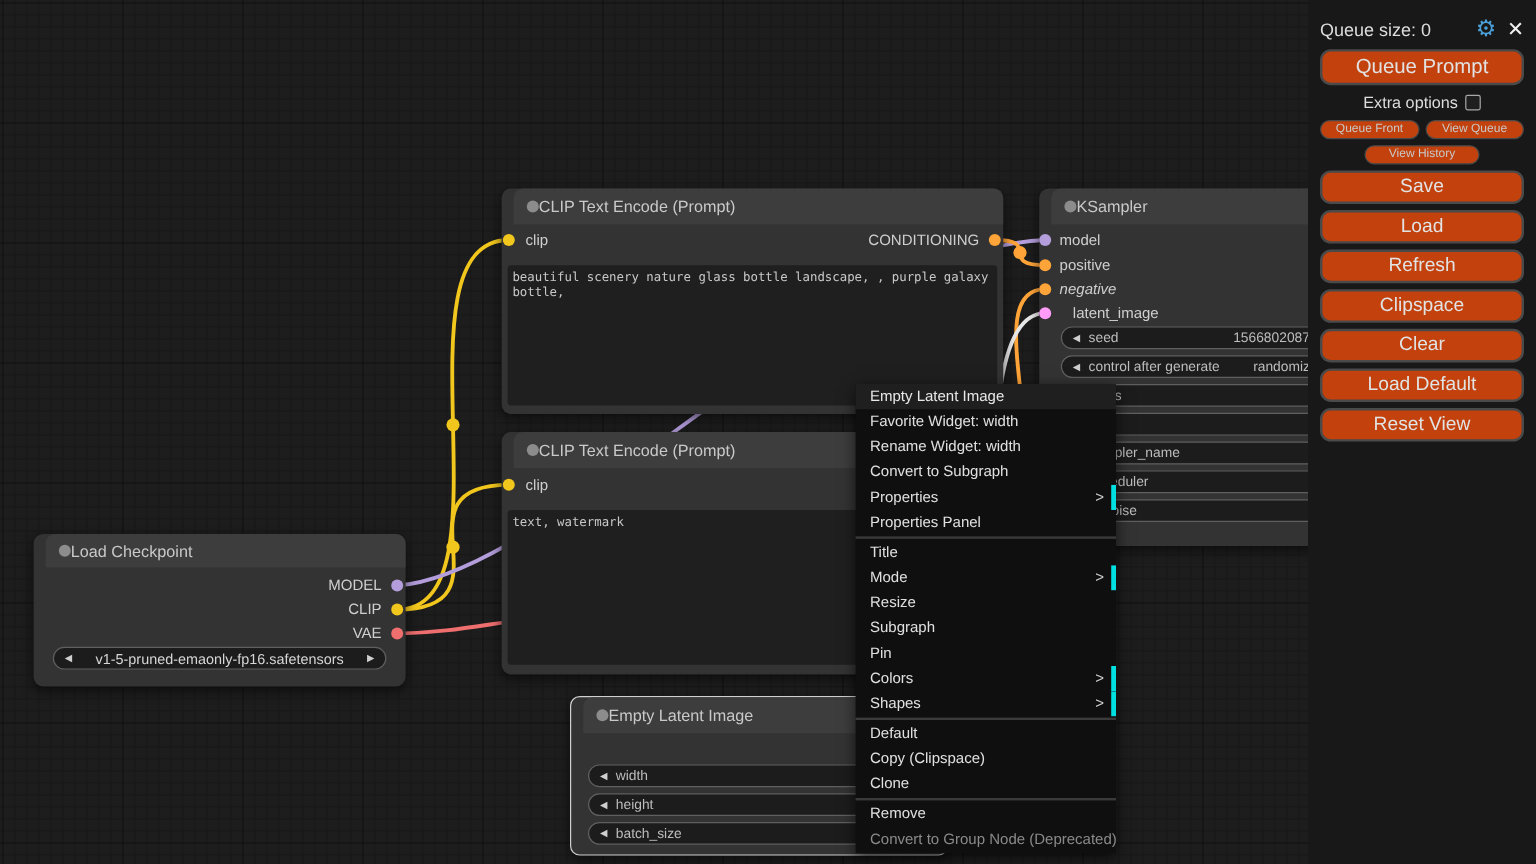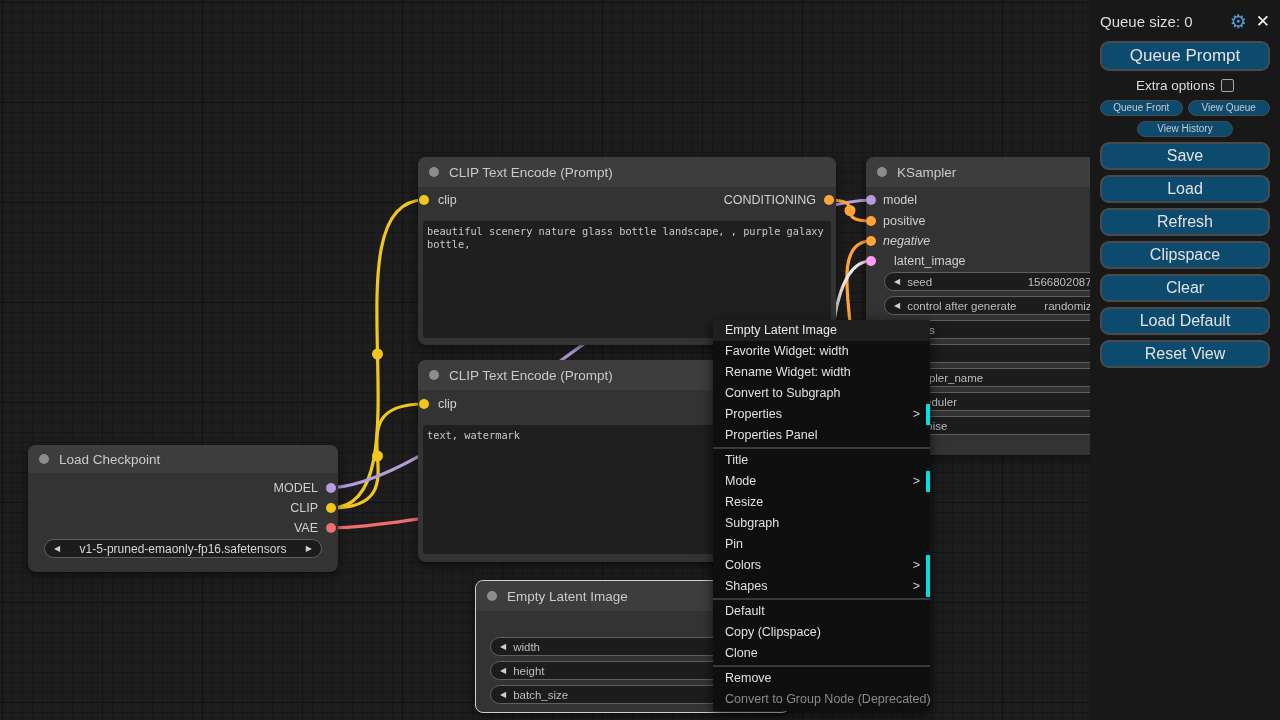--- a/index.html
+++ b/index.html
@@ -14,21 +14,21 @@
     background-size:100px 100px,100px 100px,10px 10px,10px 10px;
     background-position:2px 2px,2px 2px,2px 2px,2px 2px;}
   
   #wires{position:absolute;left:0;top:0;z-index:1;}
   #wires path{fill:none;stroke-width:3.2px;stroke-linecap:round;}
   
   .node{position:absolute;z-index:2;background:#333333;border-radius:8px;
     box-shadow:0 3px 10px rgba(0,0,0,.55);}
   .node.selected{border:1px solid #cfcfcf;}
   .node-header{height:30px;background:#3d3d3d;border-radius:8px 8px 0 0;
-    display:flex;align-items:center;padding-left:11px;gap:10px;}
+    display:flex;align-items:center;padding-left:11px;margin-left:10px;}
   .collapse-dot{width:10px;height:10px;border-radius:50%;background:#8c8c8c;flex:0 0 auto;}
   .node-title{font-size:13.5px;color:#c9c9c9;white-space:nowrap;}
   .port{position:absolute;font-size:12.5px;color:#cfcfcf;white-space:nowrap;}
   .dot{position:absolute;width:10px;height:10px;border-radius:50%;}
   .textarea{position:absolute;background:#1f1f1f;border-radius:3px;
     font-family:"DejaVu Sans Mono",monospace;font-size:10.3px;line-height:1.25;
     color:#c8c8c8;padding:4px 4px;overflow:hidden;white-space:pre-wrap;word-break:break-word;}
   .widget{position:absolute;height:19px;background:#1c1c1c;border:1px solid #5f5f5f;
     border-radius:10px;display:flex;align-items:center;padding:0 9px;
     font-size:11.5px;color:#bdbdbd;overflow:hidden;white-space:nowrap;}
@@ -44,26 +44,26 @@
     font-size:12.5px;padding-left:12px;white-space:nowrap;overflow:hidden;}
   .ctx-item{position:relative;height:21px;line-height:21px;color:#e0e0e0;
     font-size:12.5px;padding-left:12px;white-space:nowrap;overflow:hidden;cursor:default;}
   .ctx-item .arrow{position:absolute;right:10px;top:0;color:#cfcfcf;}
   .ctx-item .subbar{position:absolute;right:0;top:0;width:4px;height:21px;}
   .ctx-item.disabled{color:#8a8a8a;}
   .ctx-sep{height:0;border-top:2px solid #3a3a3a;margin:1px 0;}
   
   #panel{position:absolute;left:1090px;top:0;width:190px;height:720px;z-index:30;
     background:#181818;padding:8px 10px;}
-  .panel-top{display:flex;align-items:center;justify-content:space-between;height:26px;}
+  .panel-top{display:flex;align-items:flex-end;justify-content:space-between;height:26px;}
   .queue-size{font-size:15px;color:#dddddd;}
   .panel-icons{display:flex;align-items:center;gap:9px;}
   .gear{font-size:19px;line-height:1;cursor:pointer;}
   .closex{font-size:17px;color:#f2f2f2;line-height:1;cursor:pointer;}
-  .btn{display:block;width:100%;background:#0c4a6e;border:2px solid #4a4a4a;border-radius:9px;
+  .btn{display:block;width:100%;background:#c2410c;border:2px solid #4a4a4a;border-radius:9px;
     color:#e2e2e2;text-align:center;cursor:pointer;}
   .btn.big{height:30px;font-size:17px;margin-top:7px;}
   .btn.action{height:28px;font-size:16px;margin-top:5px;}
   .extra-row{display:flex;align-items:center;justify-content:center;gap:6px;margin-top:7px;}
   .extra-label{font-size:13.5px;color:#dddddd;}
   .chk{appearance:none;-webkit-appearance:none;width:13px;height:13px;border:1.5px solid #a8a8a8;
     background:#1f1f1f;border-radius:2px;margin:0;cursor:pointer;}
   .small-row{display:flex;gap:5px;margin-top:7px;}
   .btn.small{height:16px;font-size:10px;border-width:1.5px;border-radius:8px;line-height:12px;color:#c9c9c9;}
   .btn.history{width:96px;margin:5px auto 0 auto;}

